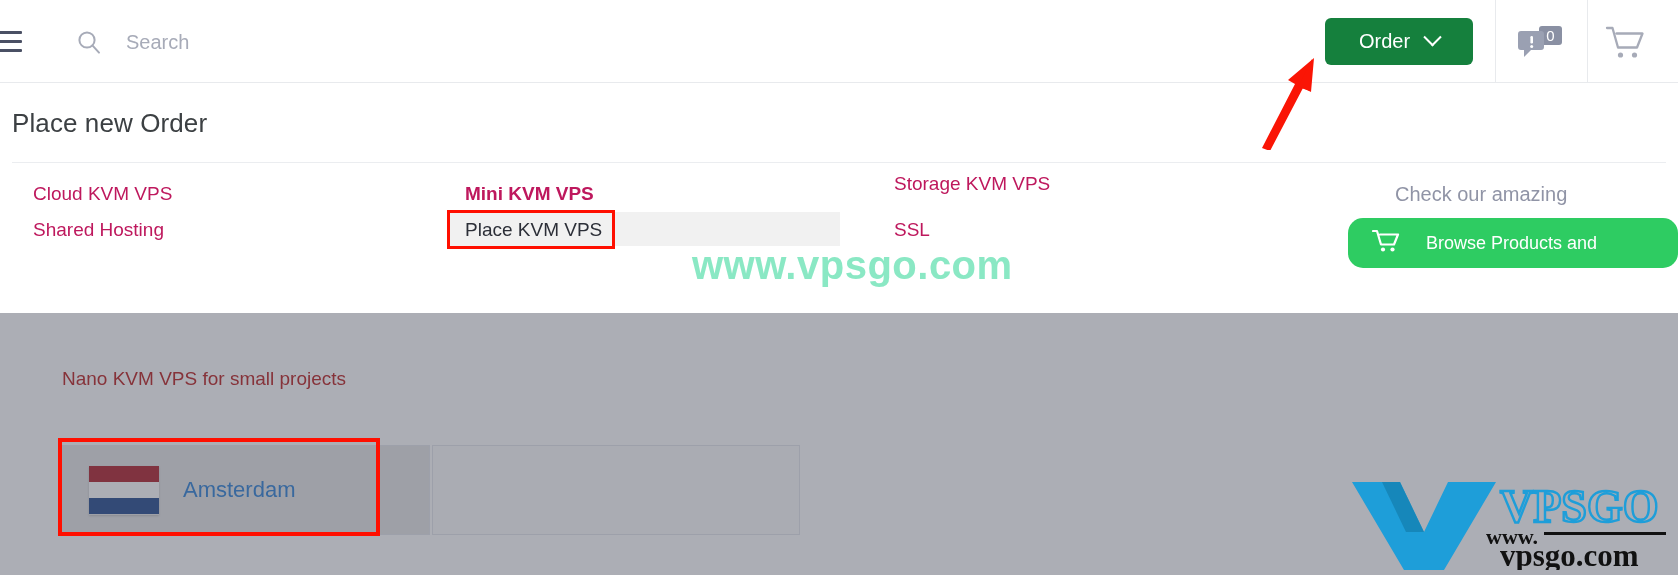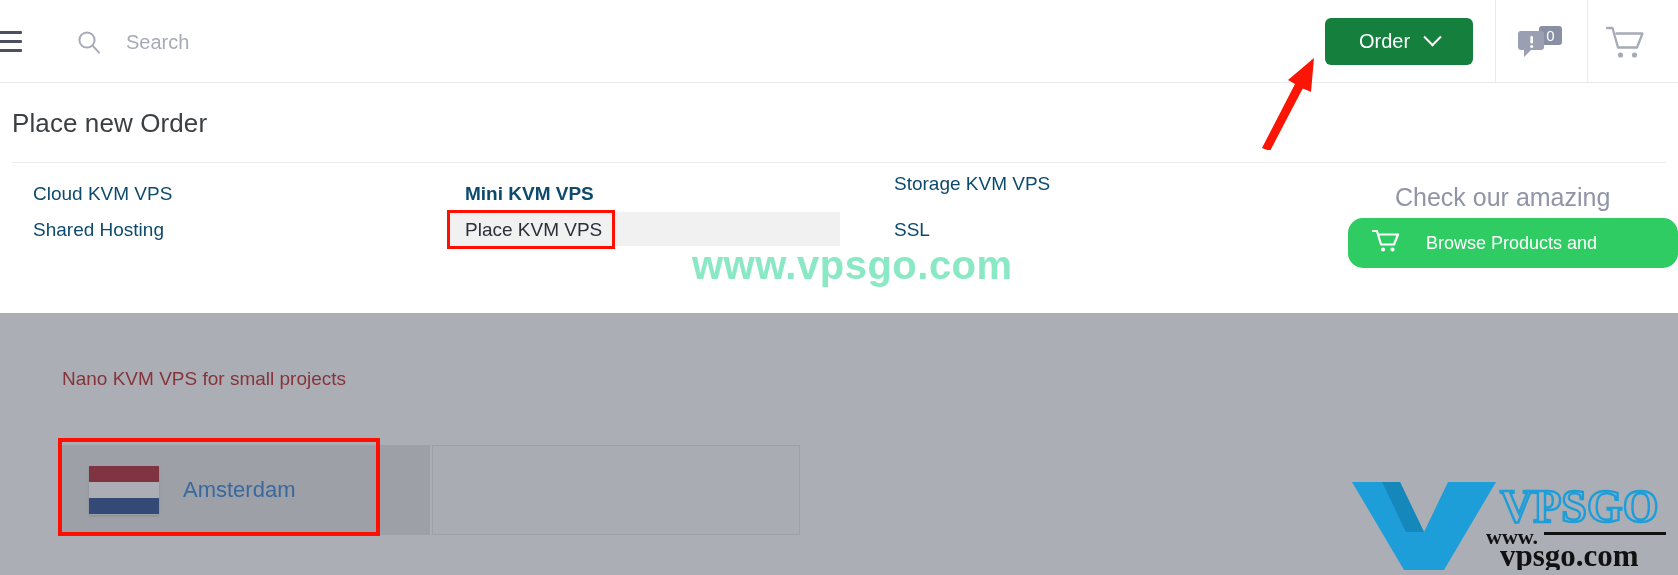--- a/index.html
+++ b/index.html
@@ -121,21 +121,21 @@
     position: absolute;
     left: 12px; top: 162px;
     width: 1654px; height: 1px;
     background: #ebedf0;
   }
 
   
   .nav-item {
     position: absolute;
     font-size: 19px;
-    color: #0c4a6e;
+    color: #be185d;
     cursor: pointer;
     white-space: nowrap;
   }
   #nav-cloud   { left: 33px;  top: 183px; }
   #nav-shared  { left: 33px;  top: 219px; }
   #nav-mini    { left: 465px; top: 183px; font-weight: bold; }
   #nav-storage { left: 894px; top: 173px; text-align: center; }
   #nav-ssl     { left: 894px; top: 219px; }
 
   #nav-nano-hover {
@@ -159,21 +159,21 @@
     width: 168px; height: 39px;
     border: 3px solid #ff0f00;
     box-sizing: border-box;
     z-index: 4;
     pointer-events: none;
   }
 
   #promo-text {
     position: absolute;
     left: 1395px; top: 183px;
-    font-size: 25px;
+    font-size: 20px;
     color: #9094a6;
     white-space: nowrap;
   }
   #browse-button {
     position: absolute;
     left: 1348px; top: 218px;
     width: 330px; height: 50px;
     background: #2ecc62;
     border: none;
     border-radius: 15px;

